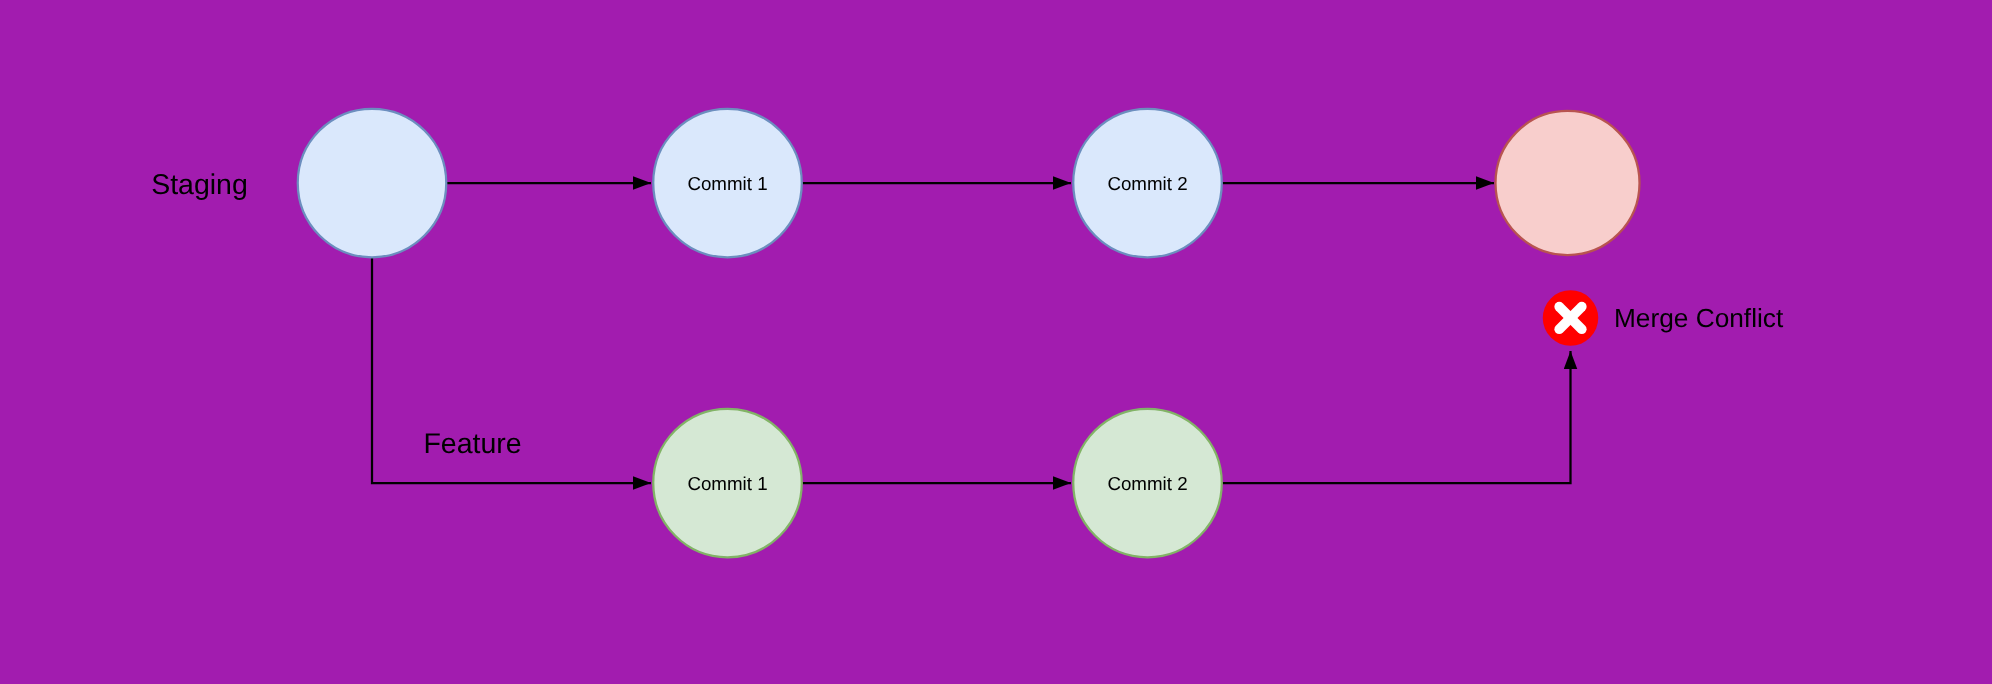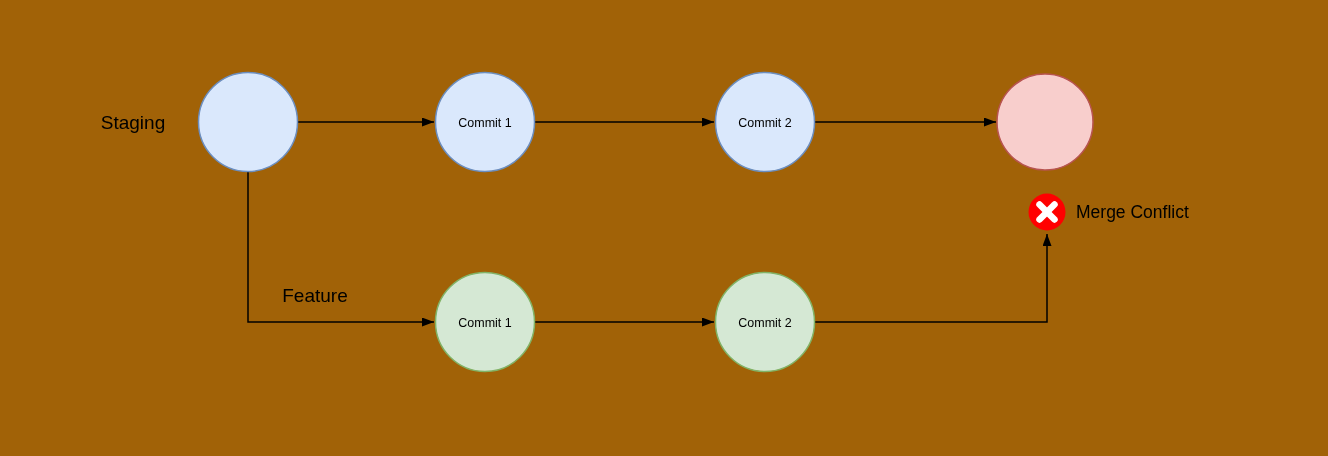--- a/index.html
+++ b/index.html
@@ -4,21 +4,21 @@
 <style>
   html, body {
     margin: 0;
     padding: 0;
     background: #ffffff;
   }
   .canvas {
     position: relative;
     width: 1328px;
     height: 456px;
-    background: #a16207;
+    background: #a21caf;
     overflow: hidden;
     font-family: "Liberation Sans", sans-serif;
   }
   svg text {
     font-family: "Liberation Sans", sans-serif;
     fill: #000000;
   }
   .branch-label {
     font-size: 19px;
   }

